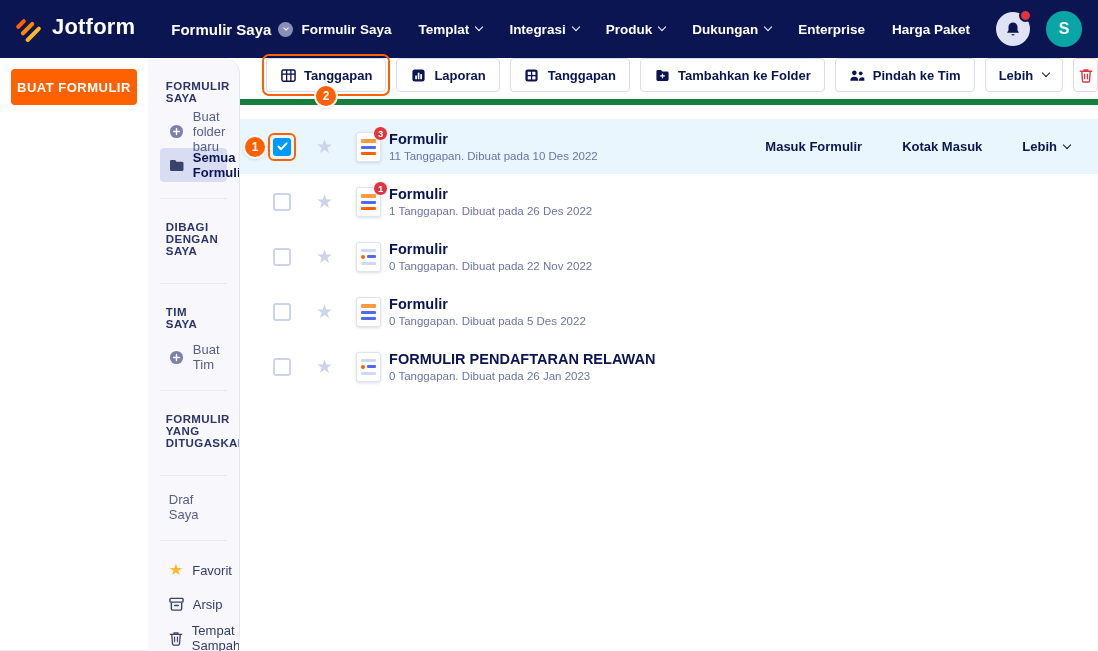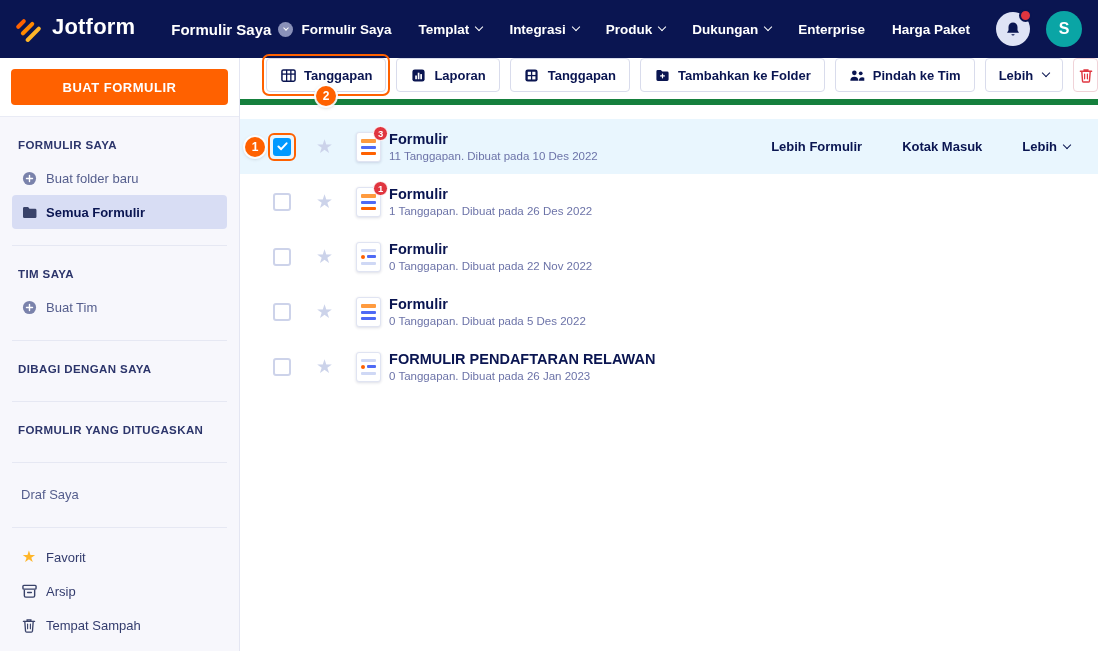--- a/index.html
+++ b/index.html
@@ -28,22 +28,22 @@
     margin-right:16px; padding:0; }
   .bell-dot { position:absolute; top:-3px; right:-2px; width:13px; height:13px;
     background:#e0353f; border-radius:50%; border:2px solid #0a1551; }
   .avatar { width:36px; height:36px; border-radius:50%; background:#0aa5a5; color:#fff;
     display:flex; align-items:center; justify-content:center; font-size:16px; font-weight:bold;
     cursor:pointer; }
 
   .body-wrap { flex:1; display:flex; min-height:0; }
 
   
-  .sidebar { width:240px; flex:0 0 240px; display:flex; flex-direction:column;
-    background:#f7f7fc; border-right:1px solid #e4e6f2; }
+  .sidebar { width:240px; flex:0 0 240px; display:flex; flex-direction:row;
+    background:#f7f7fc; border-right:1px solid #e4e6f2;border-radius:16px; }
   .sidebar-top { background:#fff; padding:11px; border-bottom:1px solid #e9ebf5; }
   .create-btn { width:100%; height:36px; background:#ff6100; color:#fff; font-weight:bold;
     font-size:13px; letter-spacing:.5px; border:none; border-radius:4px; cursor:pointer;
     font-family:inherit; }
   .sidebar-body { flex:1; overflow:hidden; }
   .sb-section { margin:0 12px; padding:4px 0 16px; border-bottom:1px solid #e6e8f3; }
   .sb-heading { font-size:11.5px; font-weight:bold; color:#2c356b; letter-spacing:.4px;
     margin:18px 6px 10px; cursor:default; }
   .sb-heading.link { cursor:pointer; }
   .sb-item { display:flex; align-items:center; gap:9px; height:34px; padding:0 9px;
@@ -192,34 +192,34 @@
             <span class="icon-wrap">
               <svg width="15" height="13" viewBox="0 0 16 14">
                 <path d="M1 2.5 A1.5 1.5 0 0 1 2.5 1 h4 l1.5 2 h6 A1.5 1.5 0 0 1 15.5 4.5 v7 a1.5 1.5 0 0 1 -1.5 1.5 h-11.5 A1.5 1.5 0 0 1 1 11.5 z" fill="#394269"></path>
               </svg>
             </span>
             <span>Semua Formulir</span>
           </div>
         </div>
 
         <div class="sb-section">
+          <div class="sb-heading link">DIBAGI DENGAN SAYA</div>
+        </div>
+
+        <div class="sb-section">
           <div class="sb-heading">TIM SAYA</div>
           <div class="sb-item">
             <span class="icon-wrap">
               <svg width="15" height="15" viewBox="0 0 16 16">
                 <circle cx="8" cy="8" r="7" fill="#7a82ab"></circle>
                 <path d="M8 4.8 v6.4 M4.8 8 h6.4" stroke="#fff" stroke-width="1.5" stroke-linecap="round"></path>
               </svg>
             </span>
             <span>Buat Tim</span>
           </div>
-        </div>
-
-        <div class="sb-section">
-          <div class="sb-heading link">DIBAGI DENGAN SAYA</div>
         </div>
 
         <div class="sb-section">
           <div class="sb-heading link">FORMULIR YANG DITUGASKAN</div>
         </div>
 
         <div class="sb-section">
           <div class="sb-item" style="margin-top:10px">
             <span>Draf Saya</span>
           </div>
@@ -352,21 +352,21 @@
             <span class="fbar or" style="height:4px"></span>
             <span class="fbar bl"></span>
             <span class="fbar or2"></span>
             <span class="fbadge">3</span>
           </div>
           <div class="form-text">
             <div class="f-title">Formulir</div>
             <div class="f-meta">11 Tanggapan. Dibuat pada 10 Des 2022</div>
           </div>
           <div class="row-actions">
-            <a>Lebih Formulir</a>
+            <a>Masuk Formulir</a>
             <a>Kotak Masuk</a>
             <a>
                 <span>Lebih</span>
                 <span class="chev"></span>
               </a>
           </div>
         </div>
 
         <div class="row">
           <div class="cb-cell">

